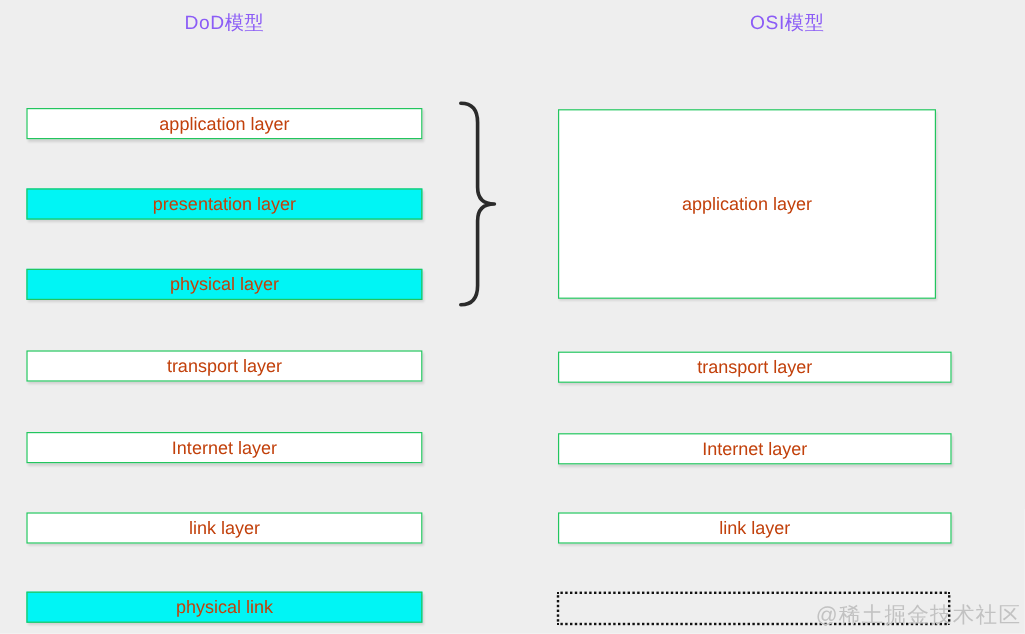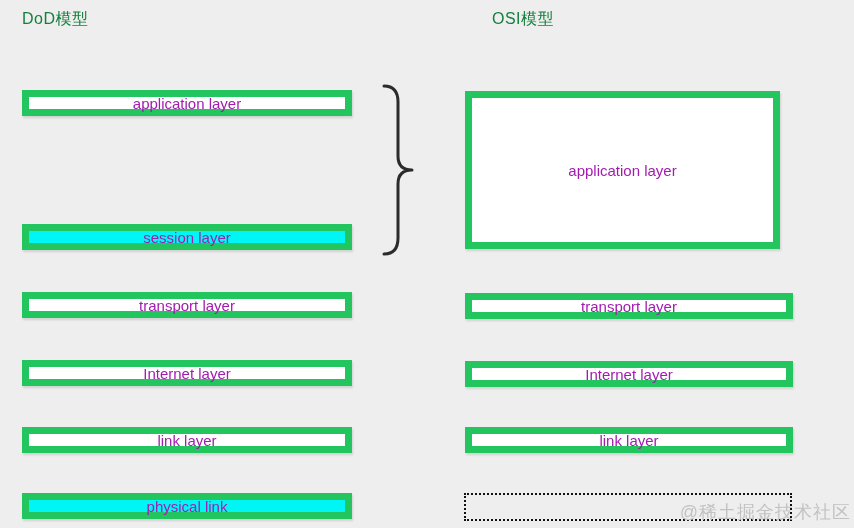--- a/index.html
+++ b/index.html
@@ -5,30 +5,30 @@
   html,body{margin:0;padding:0;}
   .stage{
     position:relative;
     width:854px;height:528px;
     background:#eeeeee;
     font-family:"Liberation Sans", sans-serif;
     overflow:hidden;
   }
   .col-title{
     position:absolute;top:9px;
-    font-size:16px;color:#15803d;
-    text-align:left;letter-spacing:.5px;
+    font-size:16px;color:#8b5cf6;
+    text-align:center;letter-spacing:.5px;
   }
   .title-left{left:22px;width:330px;}
   .title-right{left:492px;width:328px;}
   .box{
     position:absolute;box-sizing:border-box;
-    border:7px solid #22c55e;background:#ffffff;
+    border:1px solid #22c55e;background:#ffffff;
     display:flex;align-items:center;justify-content:center;
-    font-size:15px;color:#a21caf;
+    font-size:15px;color:#c2410c;
     box-shadow:1px 2px 2px rgba(0,0,0,0.12);
   }
   .box.cyan{background:#00f5f5;}
   .lrow{left:22px;width:330px;height:26px;}
   .rrow{left:465px;width:328px;height:26px;}
   .bigbox{left:465px;top:91px;width:315px;height:158px;}
   .dottedbox{
     position:absolute;box-sizing:border-box;
     left:464px;top:493px;width:328px;height:28px;
     border:2px dotted #111111;background:transparent;
@@ -42,21 +42,22 @@
 </style>
 </head>
 <body>
 
 <div class="stage">
 
   <div class="col-title title-left">DoD模型</div>
   <div class="col-title title-right">OSI模型</div>
 
   <div class="box lrow" style="top:90px">application layer</div>
-  <div class="box lrow cyan" style="top:224px">session layer</div>
+  <div class="box lrow cyan" style="top:157px">presentation layer</div>
+  <div class="box lrow cyan" style="top:224px">physical layer</div>
   <div class="box lrow" style="top:292px">transport layer</div>
   <div class="box lrow" style="top:360px">Internet layer</div>
   <div class="box lrow" style="top:427px">link layer</div>
   <div class="box lrow cyan" style="top:493px">physical link</div>
 
   <svg class="brace" width="44" height="176" viewBox="0 0 44 176">
     <path d="M8,4 Q22,4 22,20 L22,74 Q22,88 36,88 Q22,88 22,102 L22,156 Q22,172 8,172" fill="none" stroke="#2b2b2b" stroke-width="3" stroke-linecap="round" stroke-linejoin="round"></path>
   </svg>
 
   <div class="box bigbox">application layer</div>

